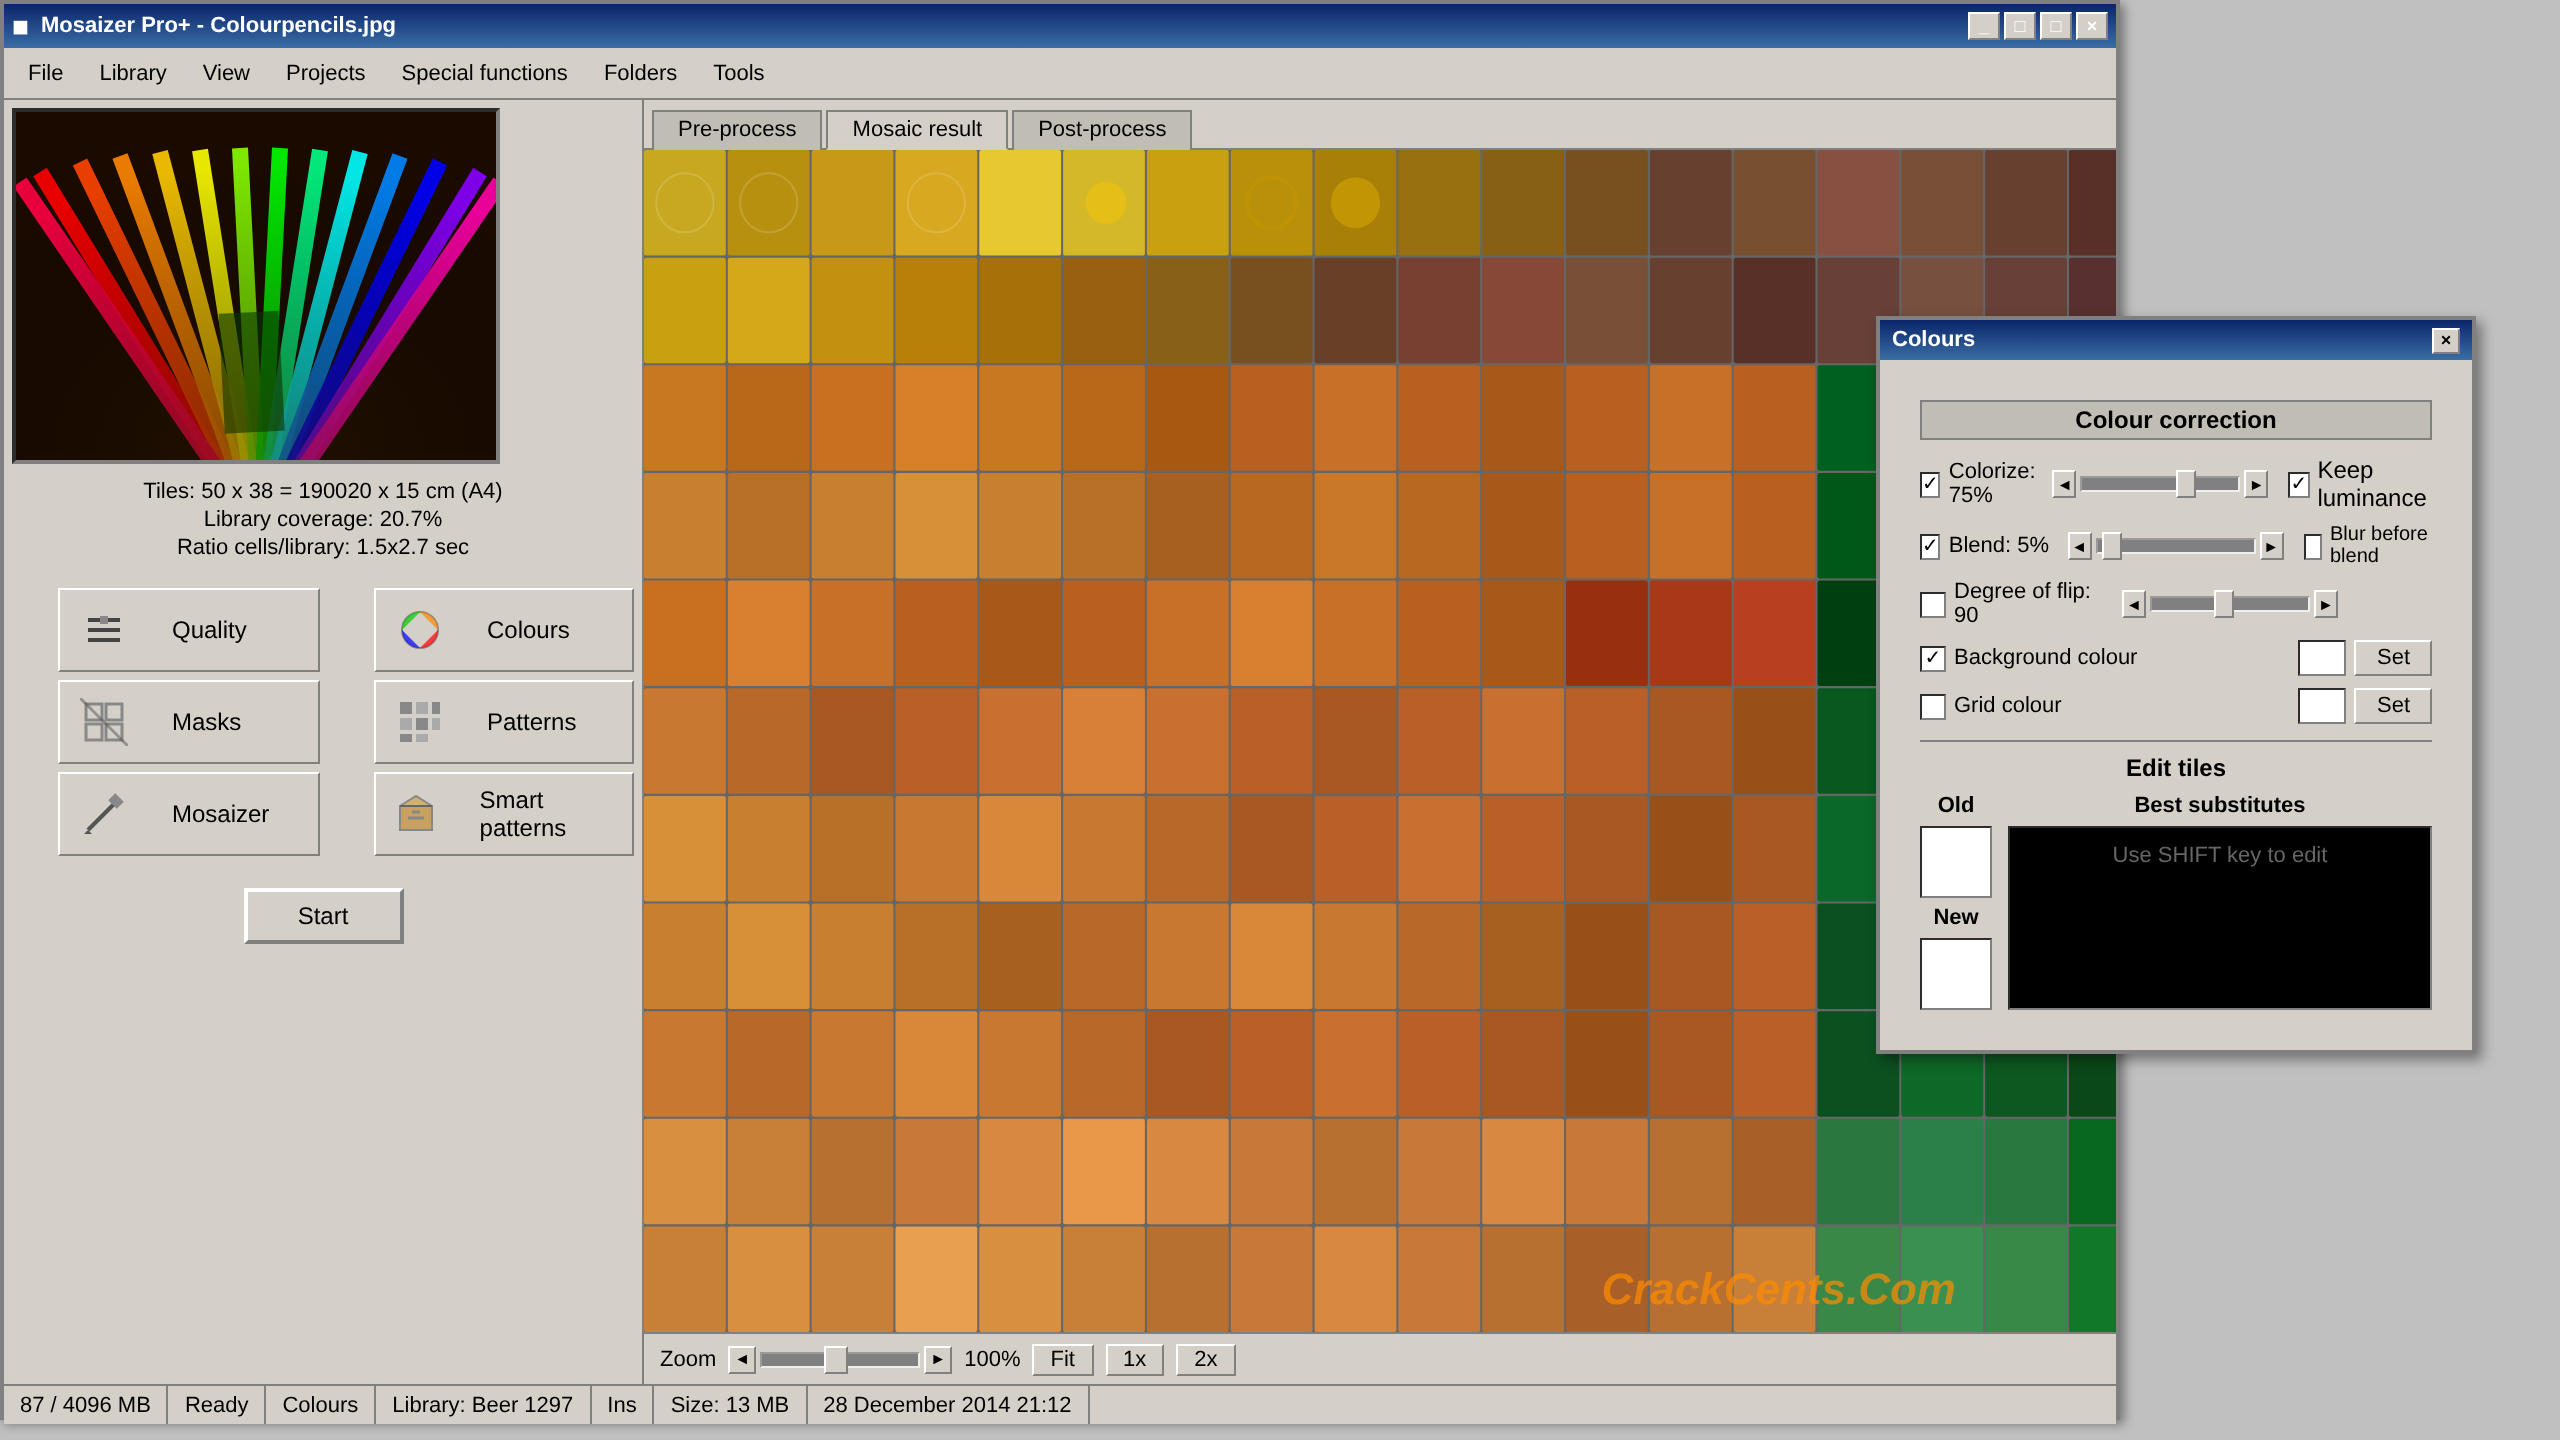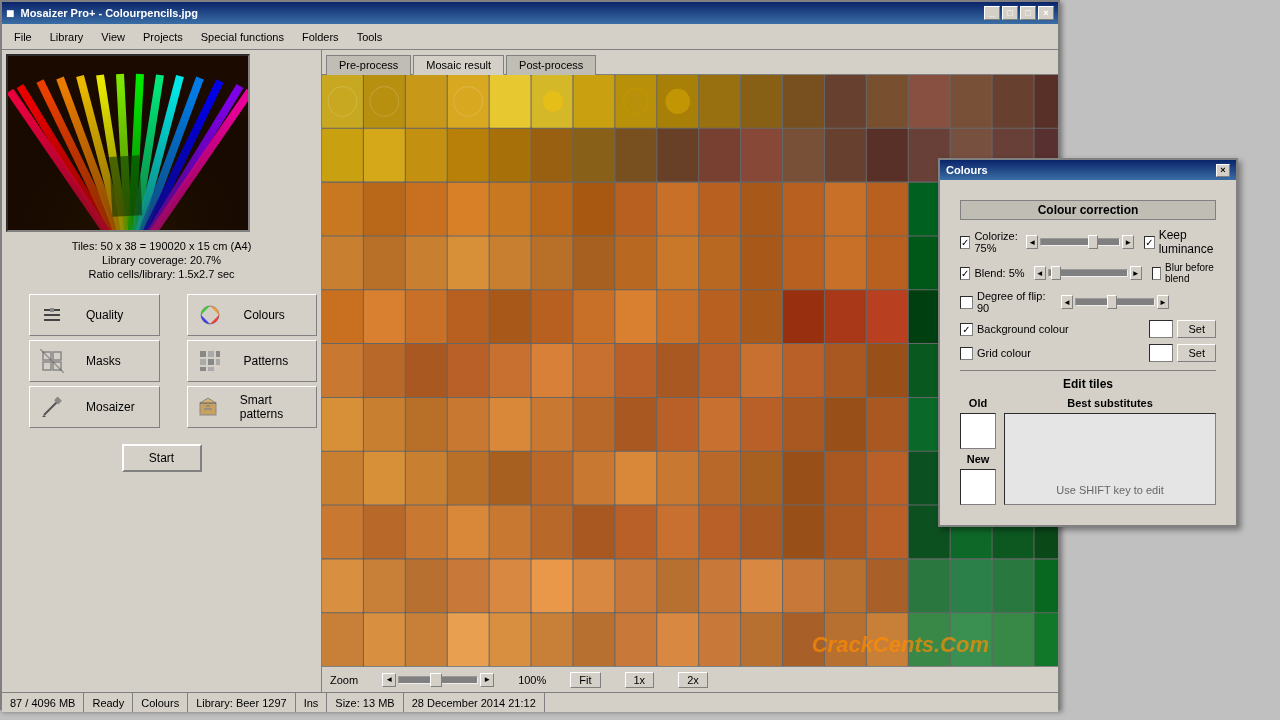--- a/index.html
+++ b/index.html
@@ -202,21 +202,21 @@
       z-index: 1;
     }
 
     
     .zoom-bar {
       height: 26px;
       background: #d4d0c8;
       display: flex;
       align-items: center;
       padding: 0 8px;
-      gap: 24px;
+      gap: 6px;
       border-top: 1px solid #808080;
       text-align: center;
     }
 
     .zoom-slider {
       display: flex;
       align-items: center;
       gap: 2px;
     }
 
@@ -256,21 +256,21 @@
       padding: 1px 8px;
       background: #d4d0c8;
       border: 1px solid;
       border-color: #fff #808080 #808080 #fff;
       cursor: pointer;
       font-size: 11px;
     }
 
     .watermark {
       position: absolute;
-      right: 69px;
+      right: 80px;
       bottom: 8px;
       font-size: 22px;
       font-weight: bold;
       color: rgba(255,140,0,0.7);
       font-style: italic;
     }
 
     
     .status-bar {
       height: 20px;
@@ -468,24 +468,24 @@
     .best-sub-label {
       font-size: 11px;
       font-weight: bold;
       margin-bottom: 4px;
       text-align: center;
     }
 
     .best-sub-box {
       flex: 1;
       min-height: 80px;
-      background: #e5e5e5;
+      background: #000000;
       border: 1px inset #808080;
       display: flex;
-      align-items: flex-end;
+      align-items: flex-start;
       justify-content: center;
       font-size: 11px;
       color: #666;
       text-align: center;
       padding: 8px;
     }
   </style>
 </head>
 <body>
 

